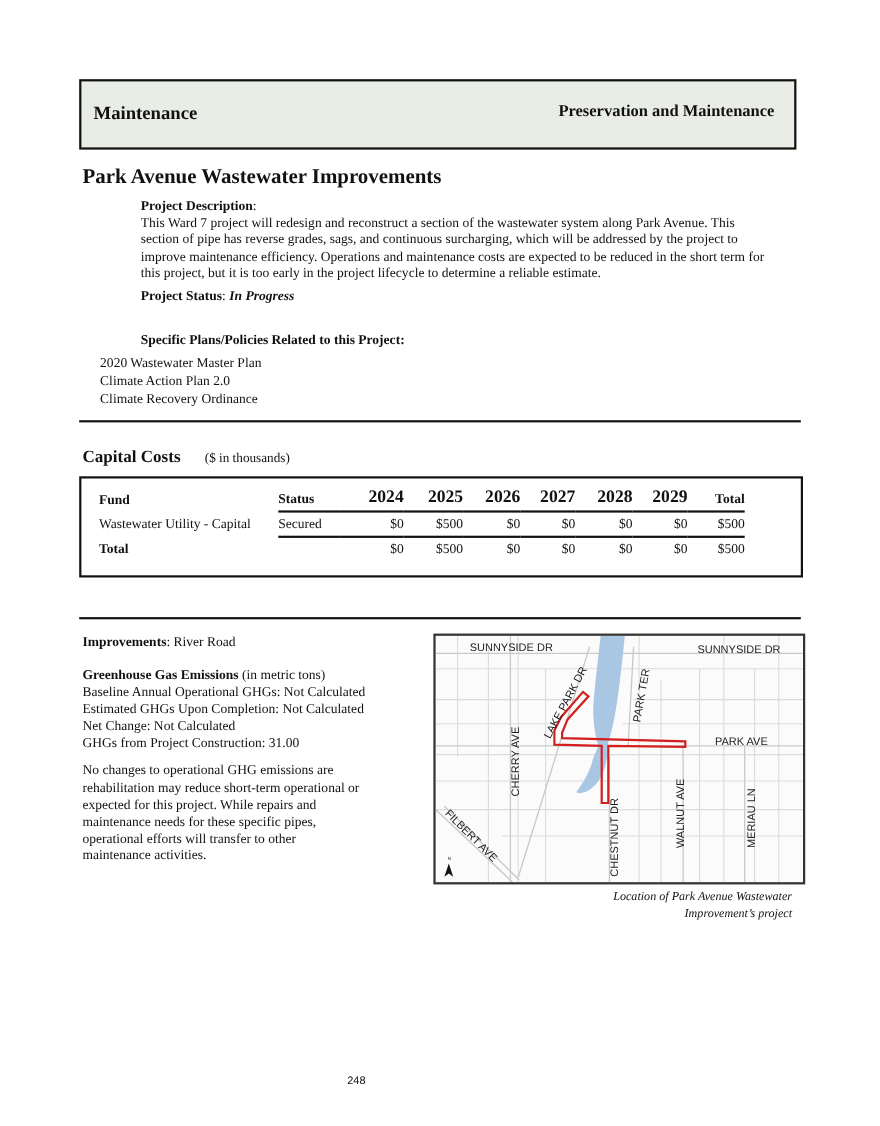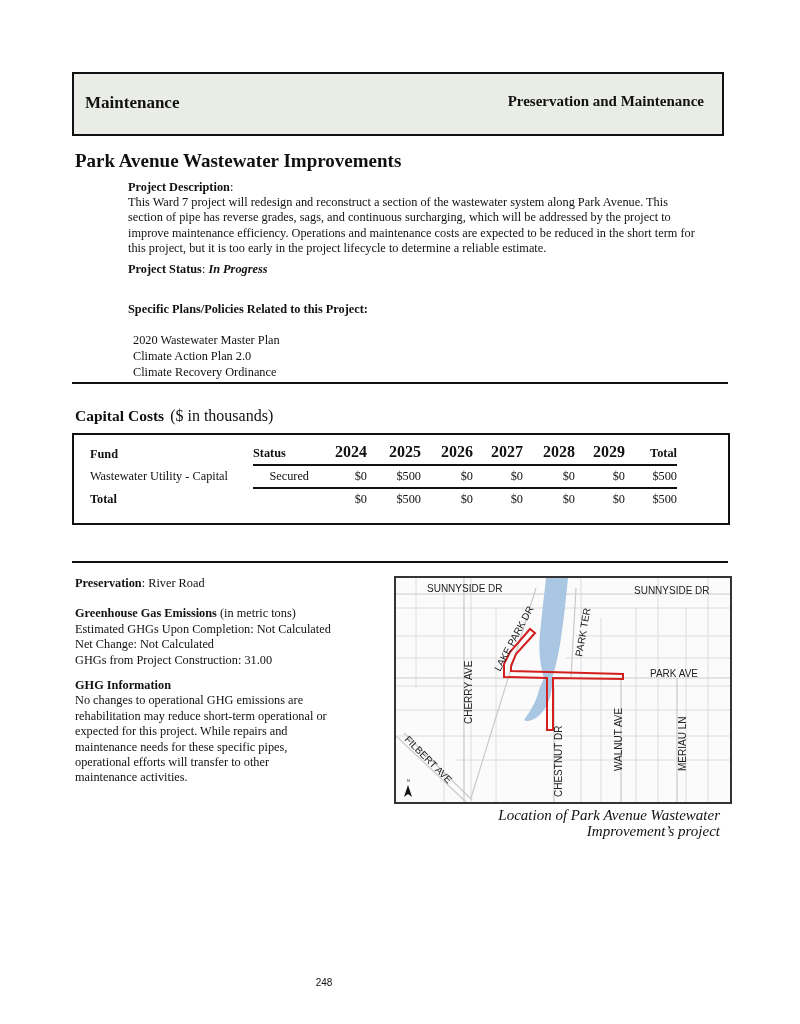--- a/index.html
+++ b/index.html
@@ -5,35 +5,35 @@
     html, body { margin: 0; padding: 0; background: #ffffff; }
     body { width: 800px; height: 1024px; position: relative; font-family: "DejaVu Serif", "Liberation Serif", serif; color: #111; overflow: hidden; }
     .header-box { position: absolute; left: 72px; top: 72px; width: 648px; height: 60px; border: 2px solid #111; background: #e9ede6; }
     .header-left { position: absolute; left: 11px; top: 19px; font-family: "Liberation Serif", serif; font-weight: bold; font-size: 17px; }
     .header-right { position: absolute; right: 18px; top: 19px; font-family: "Liberation Serif", serif; font-weight: bold; font-size: 15px; }
     .proj-title { position: absolute; left: 75px; top: 150px; font-family: "Liberation Serif", serif; font-weight: bold; font-size: 19px; }
     .block { position: absolute; left: 88px; font-family: "Liberation Serif", serif; font-size: 12.3px; line-height: 15.2px; margin-left: 40px; }
     .b { font-weight: bold; }
     .bi { font-weight: bold; font-style: italic; }
     .rule { position: absolute; left: 72px; width: 656px; height: 2px; background: #111; }
-    .policy-list { position: absolute; left: 91px; top: 332px; font-family: "Liberation Serif", serif; font-size: 12.3px; line-height: 16px; margin-left: 42px; }
+    .policy-list { position: absolute; left: 91px; top: 322px; font-family: "Liberation Serif", serif; font-size: 12.3px; line-height: 16px; }
     .cc-title { position: absolute; left: 75px; top: 407px; font-family: "Liberation Serif", serif; }
     .cc-title .t { font-weight: bold; font-size: 15.5px; }
-    .cc-title .s { font-size: 16px; margin-left: 6px; }
+    .cc-title .s { font-size: 12px; margin-left: 22px; }
     .cost-box { position: absolute; left: 72px; top: 433px; width: 654px; height: 88px; border: 2px solid #111; }
     table.costs { position: absolute; left: 16px; top: 8px; border-collapse: collapse; font-family: "Liberation Serif", serif; font-size: 12.3px; }
     table.costs th { font-weight: bold; text-align: left; padding: 0 0 3px 0; vertical-align: bottom; margin-top: 36px; }
     table.costs th.yr { font-size: 16px; text-align: right; }
     table.costs td { padding: 3px 0; text-align: right; }
     table.costs td.fund { text-align: left; }
-    table.costs td.status { text-align: right; }
+    table.costs td.status { text-align: left; }
     .topline td { border-top: 2px solid #111; }
     .neigh { position: absolute; left: 75px; top: 576px; width: 300px; font-family: "Liberation Serif", serif; font-size: 12.3px; line-height: 15.4px; }
     .map-box { position: absolute; left: 394px; top: 576px; width: 334px; height: 224px; border: 2px solid #333; background: #e5e5e5; overflow: hidden; }
-    .caption { position: absolute; right: 80px; top: 807px; text-align: right; font-family: "Liberation Serif", serif; font-style: italic; font-size: 15px; line-height: 16px; }
+    .caption { position: absolute; right: 80px; top: 807px; text-align: right; font-family: "Liberation Serif", serif; font-style: italic; font-size: 11px; line-height: 16px; }
     .page-num { position: absolute; left: 0; width: 648px; top: 977px; text-align: center; font-family: "Liberation Sans", sans-serif; font-size: 10px; }
     .map-label { font-family: "Liberation Sans", sans-serif; font-size: 10px; fill: #222; }
   </style>
 </head>
 <body>
 
 <div class="header-box">
   <div class="header-left">Maintenance</div>
   <div class="header-right">Preservation and Maintenance</div>
 </div>
@@ -115,28 +115,28 @@
         <td>$0</td>
         <td>$500</td>
       </tr>
     </tbody>
   </table>
 </div>
 
 <div class="rule" style="top:561px;"></div>
 
 <div class="neigh">
-  <div><span class="b">Preservation</span>: <span>River Road</span></div>
+  <div><span class="b">Improvements</span>: <span>River Road</span></div>
   <div style="height:15px"></div>
   <div><span class="b">Greenhouse Gas Emissions</span> <span>(in metric tons)</span></div>
+  <div>Baseline Annual Operational GHGs: Not Calculated</div>
   <div>Estimated GHGs Upon Completion: Not Calculated</div>
   <div>Net Change: Not Calculated</div>
   <div>GHGs from Project Construction: 31.00</div>
   <div style="height:10px"></div>
-  <div class="b">GHG Information</div>
   <div>No changes to operational GHG emissions are</div>
   <div>rehabilitation may reduce short-term operational or</div>
   <div>expected for this project. While repairs and</div>
   <div>maintenance needs for these specific pipes,</div>
   <div>operational efforts will transfer to other</div>
   <div>maintenance activities.</div>
 </div>
 
 <div class="map-box">
   <svg width="334" height="224" viewBox="0 0 334 224" xmlns="http://www.w3.org/2000/svg">

